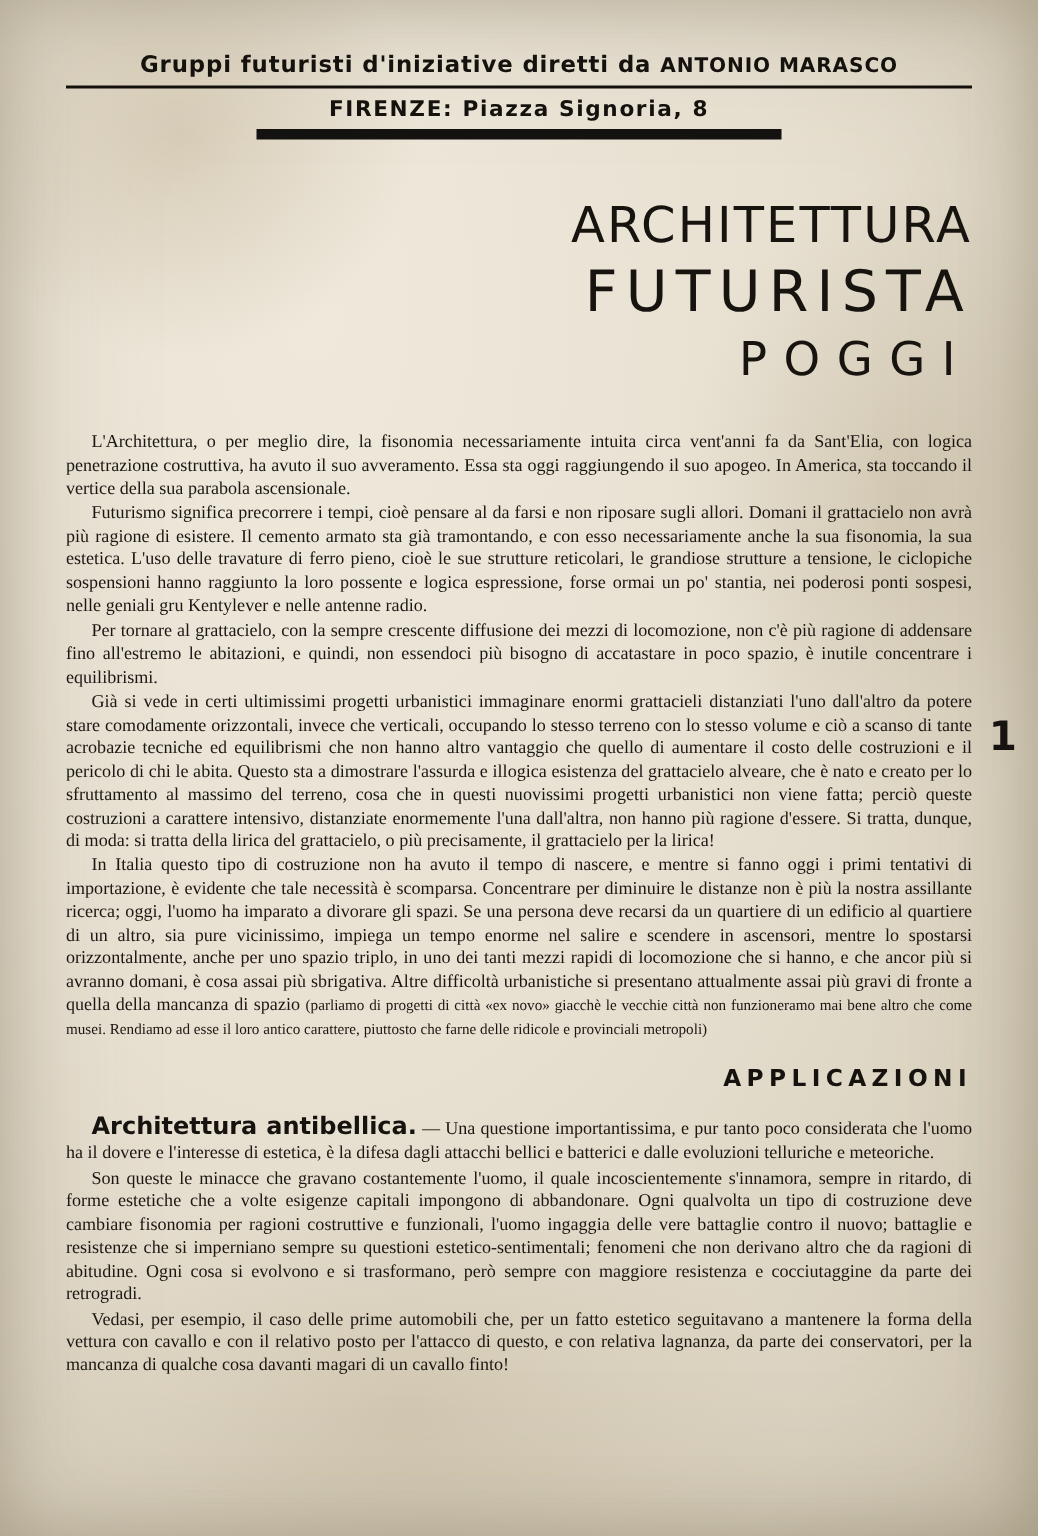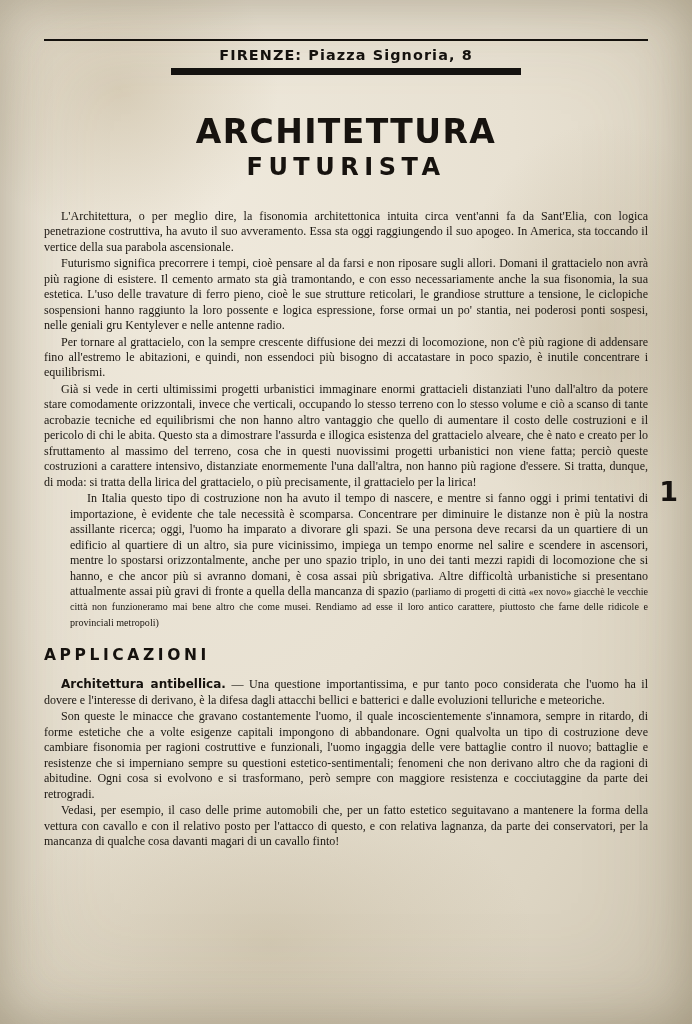--- a/index.html
+++ b/index.html
@@ -75,33 +75,33 @@
   }
   .rule-thick {
     height: 7px;
     background: #141210;
     margin: 5px auto 0 auto;
     width: 58%;
   }
 
   
   .title-block {
-    text-align: center;
+    text-align: right;
     margin: 38px 0 26px 0;
     font-family: "DejaVu Sans", sans-serif;
-    font-weight: bold;
+    font-weight: normal;
     color: #17130f;
   }
   .title-1 {
     font-size: 33px;
     letter-spacing: 1.4px;
     line-height: 1.14;
   }
   .title-2 {
-    font-size: 24px;
+    font-size: 38px;
     letter-spacing: 5.5px;
     line-height: 1.34;
   }
   .title-3 {
     font-size: 31px;
     letter-spacing: 11px;
     line-height: 1.34;
     padding-left: 10px;
   }
 
@@ -113,93 +113,94 @@
     text-align: justify;
     text-justify: inter-word;
     hyphens: manual;
   }
   .body-col p {
     margin: 0 0 1px 0;
     text-indent: 17px;
   }
   .body-col p.tight {
     margin-bottom: 0;
-    margin-left: 26px;
   }
   .small-note {
     font-size: 10.1px;
     line-height: 1.26;
   }
 
   
   .page-number {
     position: absolute;
     right: 14px;
     top: 476px;
     font-family: "DejaVu Sans", sans-serif;
     font-weight: bold;
     font-size: 27px;
     color: #171310;
     z-index: 5;
   }
 
   
   .section-heading {
-    text-align: left;
+    text-align: right;
     font-family: "DejaVu Sans", sans-serif;
     font-weight: bold;
     font-size: 15.5px;
     letter-spacing: 3.6px;
     color: #16120e;
     margin: 16px 0 13px 0;
   }
   .subsection {
     font-family: "DejaVu Sans", sans-serif;
     font-weight: bold;
-    font-size: 12px;
+    font-size: 16px;
     color: #16120e;
   }
   .body-col p.lead {
     text-indent: 17px;
   }
 </style>
 </head>
 <body>
 
 <div class="page">
   <div class="stain-a"></div>
   <div class="stain-b"></div>
   <div class="stain-c"></div>
   <div class="edge-dark"></div>
 
   <div class="page-number">1</div>
 
   <div class="content">
 
     <div class="masthead">
+      <div class="masthead-line1"><span>Gruppi futuristi d'iniziative diretti da </span><span class="small-caps">ANTONIO MARASCO</span></div>
       <div class="rule-thin"></div>
       <div class="masthead-line2">FIRENZE: Piazza Signoria, 8</div>
       <div class="rule-thick"></div>
     </div>
 
     <div class="title-block">
       <div class="title-1">ARCHITETTURA</div>
       <div class="title-2">FUTURISTA</div>
+      <div class="title-3">POGGI</div>
     </div>
 
     <div class="body-col">
-      <p>L'Architettura, o per meglio dire, la fisonomia architettonica intuita circa vent'anni fa da Sant'Elia, con logica penetrazione costruttiva, ha avuto il suo avveramento. Essa sta oggi raggiungendo il suo apogeo. In America, sta toccando il vertice della sua parabola ascensionale.</p>
+      <p>L'Architettura, o per meglio dire, la fisonomia necessariamente intuita circa vent'anni fa da Sant'Elia, con logica penetrazione costruttiva, ha avuto il suo avveramento. Essa sta oggi raggiungendo il suo apogeo. In America, sta toccando il vertice della sua parabola ascensionale.</p>
       <p>Futurismo significa precorrere i tempi, cioè pensare al da farsi e non riposare sugli allori. Domani il grattacielo non avrà più ragione di esistere. Il cemento armato sta già tramontando, e con esso necessariamente anche la sua fisonomia, la sua estetica. L'uso delle travature di ferro pieno, cioè le sue strutture reticolari, le grandiose strutture a tensione, le ciclopiche sospensioni hanno raggiunto la loro possente e logica espressione, forse ormai un po' stantia, nei poderosi ponti sospesi, nelle geniali gru Kentylever e nelle antenne radio.</p>
       <p>Per tornare al grattacielo, con la sempre crescente diffusione dei mezzi di locomozione, non c'è più ragione di addensare fino all'estremo le abitazioni, e quindi, non essendoci più bisogno di accatastare in poco spazio, è inutile concentrare i equilibrismi.</p>
       <p>Già si vede in certi ultimissimi progetti urbanistici immaginare enormi grattacieli distanziati l'uno dall'altro da potere stare comodamente orizzontali, invece che verticali, occupando lo stesso terreno con lo stesso volume e ciò a scanso di tante acrobazie tecniche ed equilibrismi che non hanno altro vantaggio che quello di aumentare il costo delle costruzioni e il pericolo di chi le abita. Questo sta a dimostrare l'assurda e illogica esistenza del grattacielo alveare, che è nato e creato per lo sfruttamento al massimo del terreno, cosa che in questi nuovissimi progetti urbanistici non viene fatta; perciò queste costruzioni a carattere intensivo, distanziate enormemente l'una dall'altra, non hanno più ragione d'essere. Si tratta, dunque, di moda: si tratta della lirica del grattacielo, o più precisamente, il grattacielo per la lirica!</p>
       <p class="tight"><span>In Italia questo tipo di costruzione non ha avuto il tempo di nascere, e mentre si fanno oggi i primi tentativi di importazione, è evidente che tale necessità è scomparsa. Concentrare per diminuire le distanze non è più la nostra assillante ricerca; oggi, l'uomo ha imparato a divorare gli spazi. Se una persona deve recarsi da un quartiere di un edificio al quartiere di un altro, sia pure vicinissimo, impiega un tempo enorme nel salire e scendere in ascensori, mentre lo spostarsi orizzontalmente, anche per uno spazio triplo, in uno dei tanti mezzi rapidi di locomozione che si hanno, e che ancor più si avranno domani, è cosa assai più sbrigativa. Altre difficoltà urbanistiche si presentano attualmente assai più gravi di fronte a quella della mancanza di spazio</span> <span class="small-note">(parliamo di progetti di città «ex novo» giacchè le vecchie città non funzioneramo mai bene altro che come musei. Rendiamo ad esse il loro antico carattere, piuttosto che farne delle ridicole e provinciali metropoli)</span></p>
     </div>
 
     <div class="section-heading">APPLICAZIONI</div>
 
     <div class="body-col">
-      <p class="lead"><span class="subsection">Architettura antibellica.</span><span> — Una questione importantissima, e pur tanto poco considerata che l'uomo ha il dovere e l'interesse di derivano, è la difesa dagli attacchi bellici e batterici e dalle evoluzioni telluriche e meteoriche.</span></p>
+      <p class="lead"><span class="subsection">Architettura antibellica.</span><span> — Una questione importantissima, e pur tanto poco considerata che l'uomo ha il dovere e l'interesse di estetica, è la difesa dagli attacchi bellici e batterici e dalle evoluzioni telluriche e meteoriche.</span></p>
       <p>Son queste le minacce che gravano costantemente l'uomo, il quale incoscientemente s'innamora, sempre in ritardo, di forme estetiche che a volte esigenze capitali impongono di abbandonare. Ogni qualvolta un tipo di costruzione deve cambiare fisonomia per ragioni costruttive e funzionali, l'uomo ingaggia delle vere battaglie contro il nuovo; battaglie e resistenze che si imperniano sempre su questioni estetico-sentimentali; fenomeni che non derivano altro che da ragioni di abitudine. Ogni cosa si evolvono e si trasformano, però sempre con maggiore resistenza e cocciutaggine da parte dei retrogradi.</p>
       <p>Vedasi, per esempio, il caso delle prime automobili che, per un fatto estetico seguitavano a mantenere la forma della vettura con cavallo e con il relativo posto per l'attacco di questo, e con relativa lagnanza, da parte dei conservatori, per la mancanza di qualche cosa davanti magari di un cavallo finto!</p>
     </div>
 
   </div>
 </div>
 
 </body></html>

